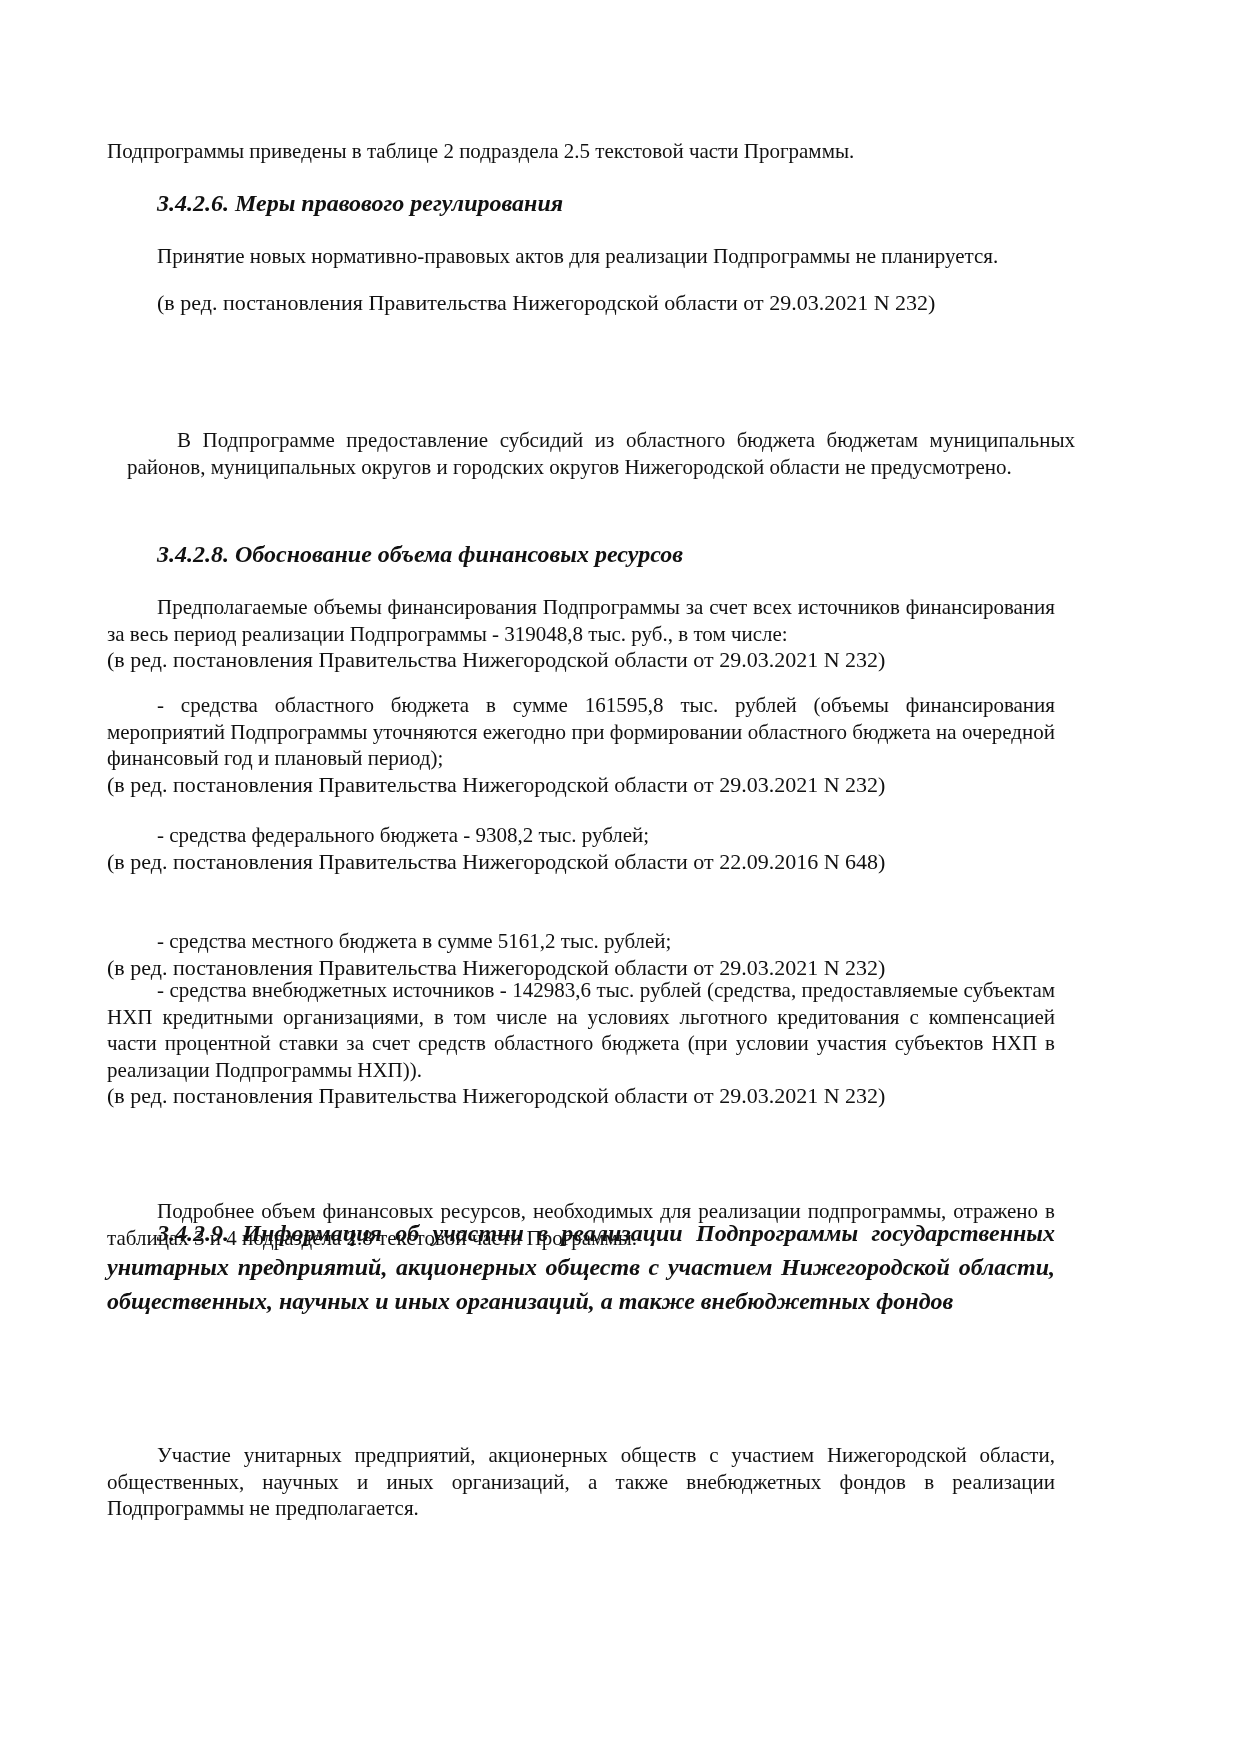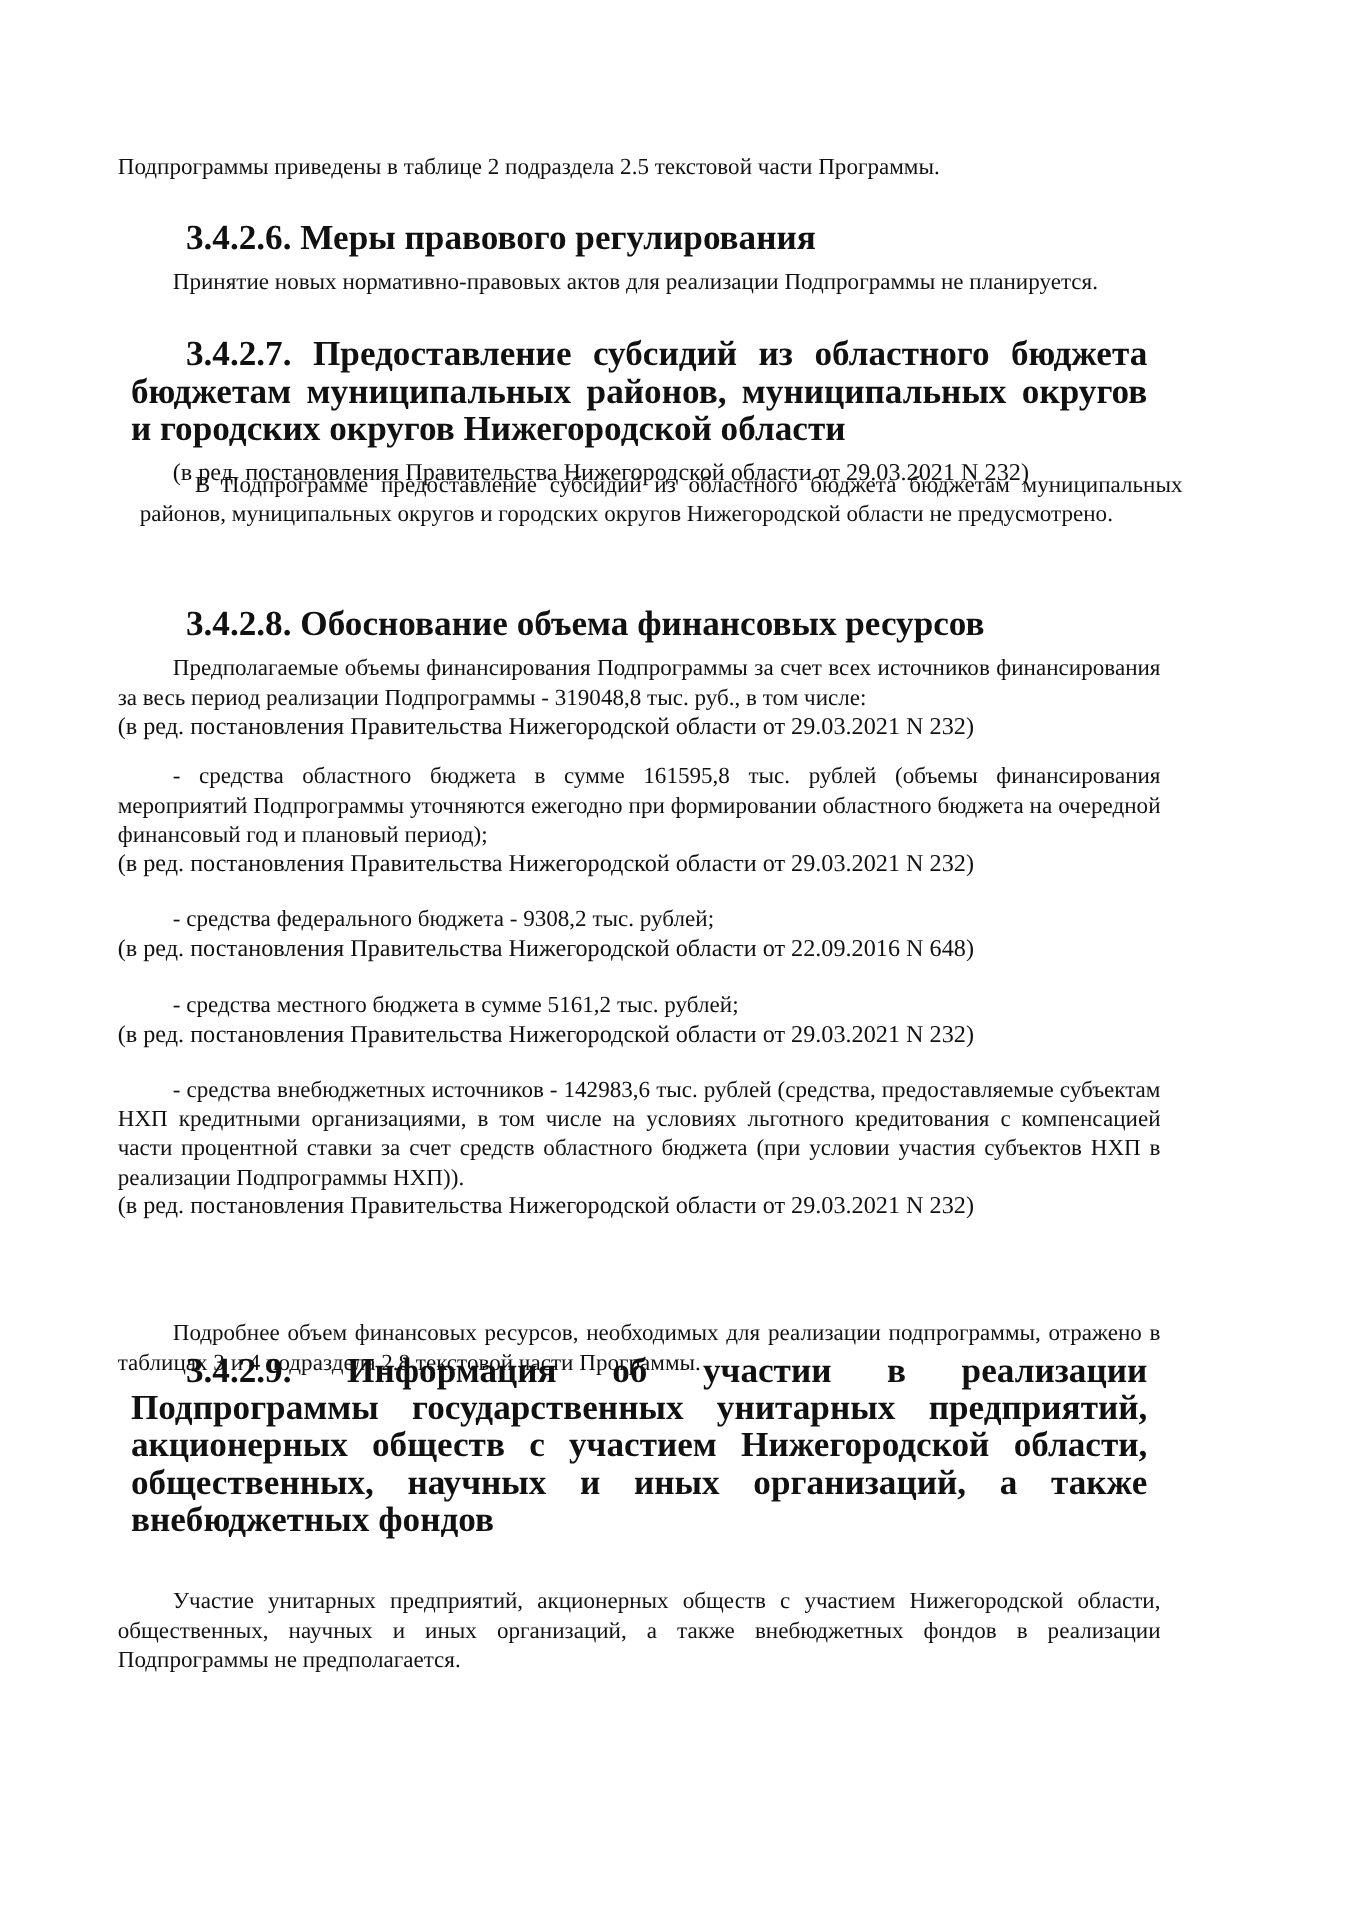--- a/index.html
+++ b/index.html
@@ -28,26 +28,27 @@
     }
     .p {
       font-size: 21px;
       line-height: 26.5px;
       margin: 0;
       text-align: justify;
       text-align-last: left;
     }
     .indent { text-indent: 50px; }
     .h {
-      font-size: 32px;
+      font-size: 24px;
       font-weight: bold;
       line-height: 34px;
-      margin: 12px;
+      margin: 0;
       text-align: justify;
       text-align-last: left;
+      font-style: italic;
     }
     .h.indent { text-indent: 50px; }
     .amend {
       font-size: 22px;
       line-height: 26.5px;
       margin: 0;
     }
     .amend.indent { text-indent: 50px; }
   </style>
 </head>
@@ -60,21 +61,20 @@
   </div>
 
   <div class="block" style="top:186px;">
     <h2 class="h indent">3.4.2.6. Меры правового регулирования</h2>
   </div>
   <div class="block" style="top:243px;">
     <p class="p indent">Принятие новых нормативно-правовых актов для реализации Подпрограммы не планируется.</p>
   </div>
 
   <div class="block" style="top:292px;">
-    <h2 class="h indent">3.4.2.7. Предоставление субсидий из областного бюджета бюджетам муниципальных районов, муниципальных округов и городских округов Нижегородской области</h2>
     <p class="amend indent" style="margin-top:-2px;">(в ред. постановления Правительства Нижегородской области от 29.03.2021 N 232)</p>
   </div>
   <div class="block" style="top:427px;margin-left:20px;">
     <p class="p indent">В Подпрограмме предоставление субсидий из областного бюджета бюджетам муниципальных районов, муниципальных округов и городских округов Нижегородской области не предусмотрено.</p>
   </div>
 
   <div class="block" style="top:537px;">
     <h2 class="h indent">3.4.2.8. Обоснование объема финансовых ресурсов</h2>
   </div>
   <div class="block" style="top:594px;">
@@ -85,21 +85,21 @@
   <div class="block" style="top:692px;">
     <p class="p indent">- средства областного бюджета в сумме 161595,8 тыс. рублей (объемы финансирования мероприятий Подпрограммы уточняются ежегодно при формировании областного бюджета на очередной финансовый год и плановый период);</p>
     <p class="amend">(в ред. постановления Правительства Нижегородской области от 29.03.2021 N 232)</p>
   </div>
 
   <div class="block" style="top:822px;">
     <p class="p indent">- средства федерального бюджета - 9308,2 тыс. рублей;</p>
     <p class="amend">(в ред. постановления Правительства Нижегородской области от 22.09.2016 N 648)</p>
   </div>
 
-  <div class="block" style="top:900px;">
+  <div class="block" style="top:928px;">
     <p class="p indent">- средства местного бюджета в сумме 5161,2 тыс. рублей;</p>
     <p class="amend">(в ред. постановления Правительства Нижегородской области от 29.03.2021 N 232)</p>
   </div>
 
   <div class="block" style="top:977px;">
     <p class="p indent">- средства внебюджетных источников - 142983,6 тыс. рублей (средства, предоставляемые субъектам НХП кредитными организациями, в том числе на условиях льготного кредитования с компенсацией части процентной ставки за счет средств областного бюджета (при условии участия субъектов НХП в реализации Подпрограммы НХП)).</p>
     <p class="amend">(в ред. постановления Правительства Нижегородской области от 29.03.2021 N 232)</p>
   </div>
 
   <div class="block" style="top:1198px;">

